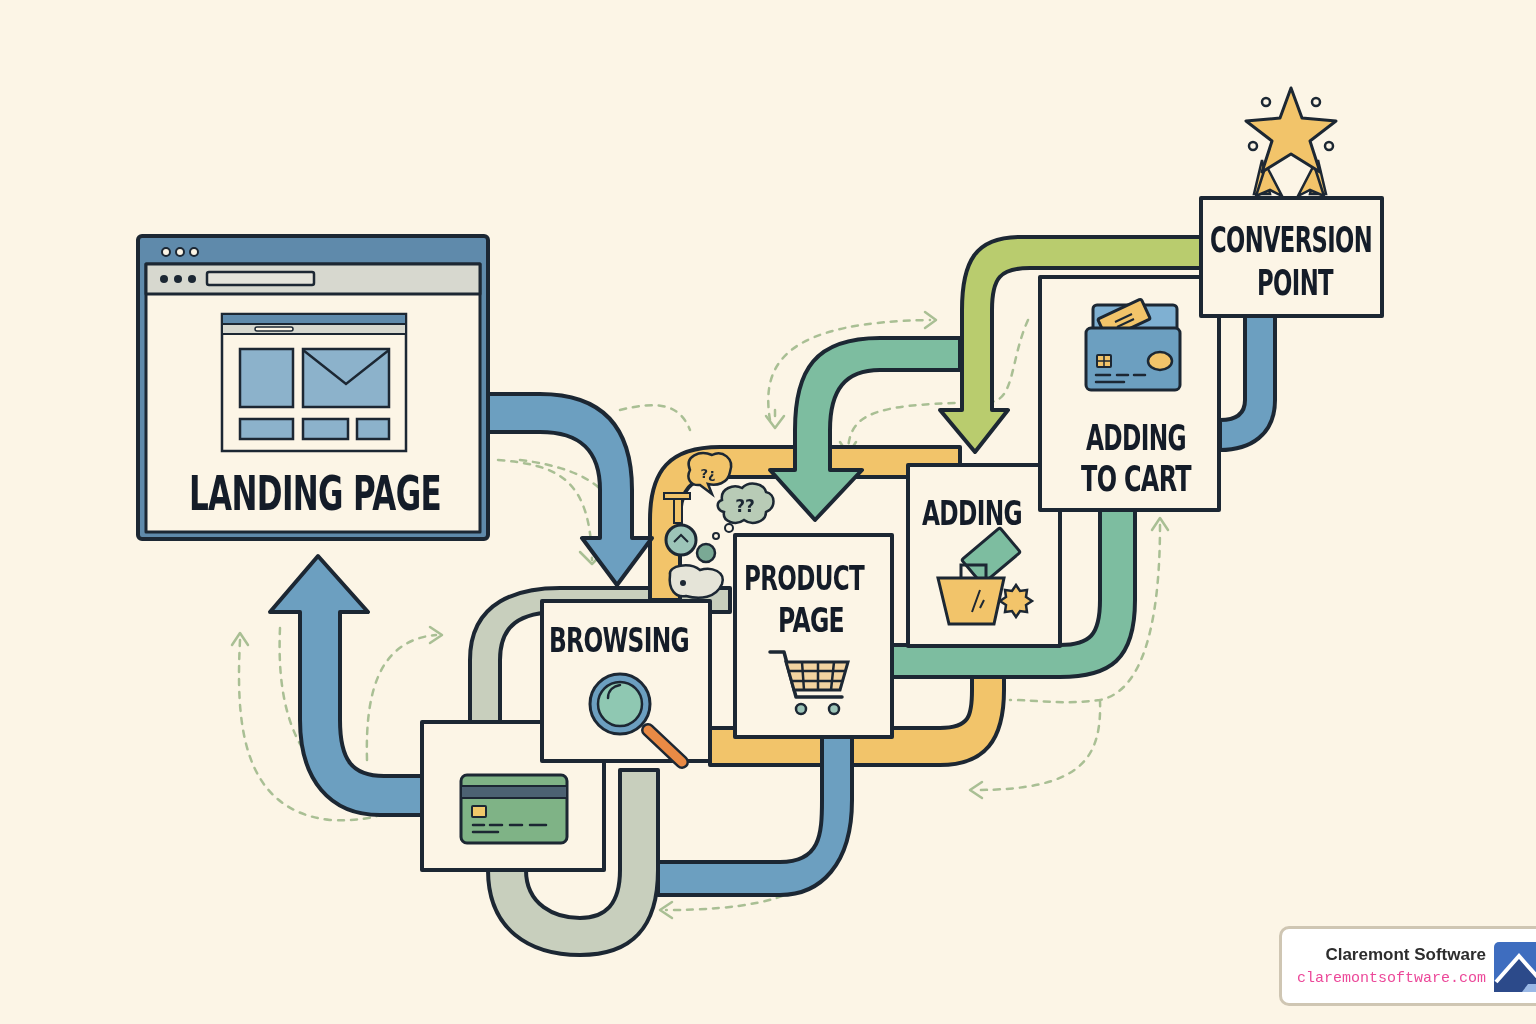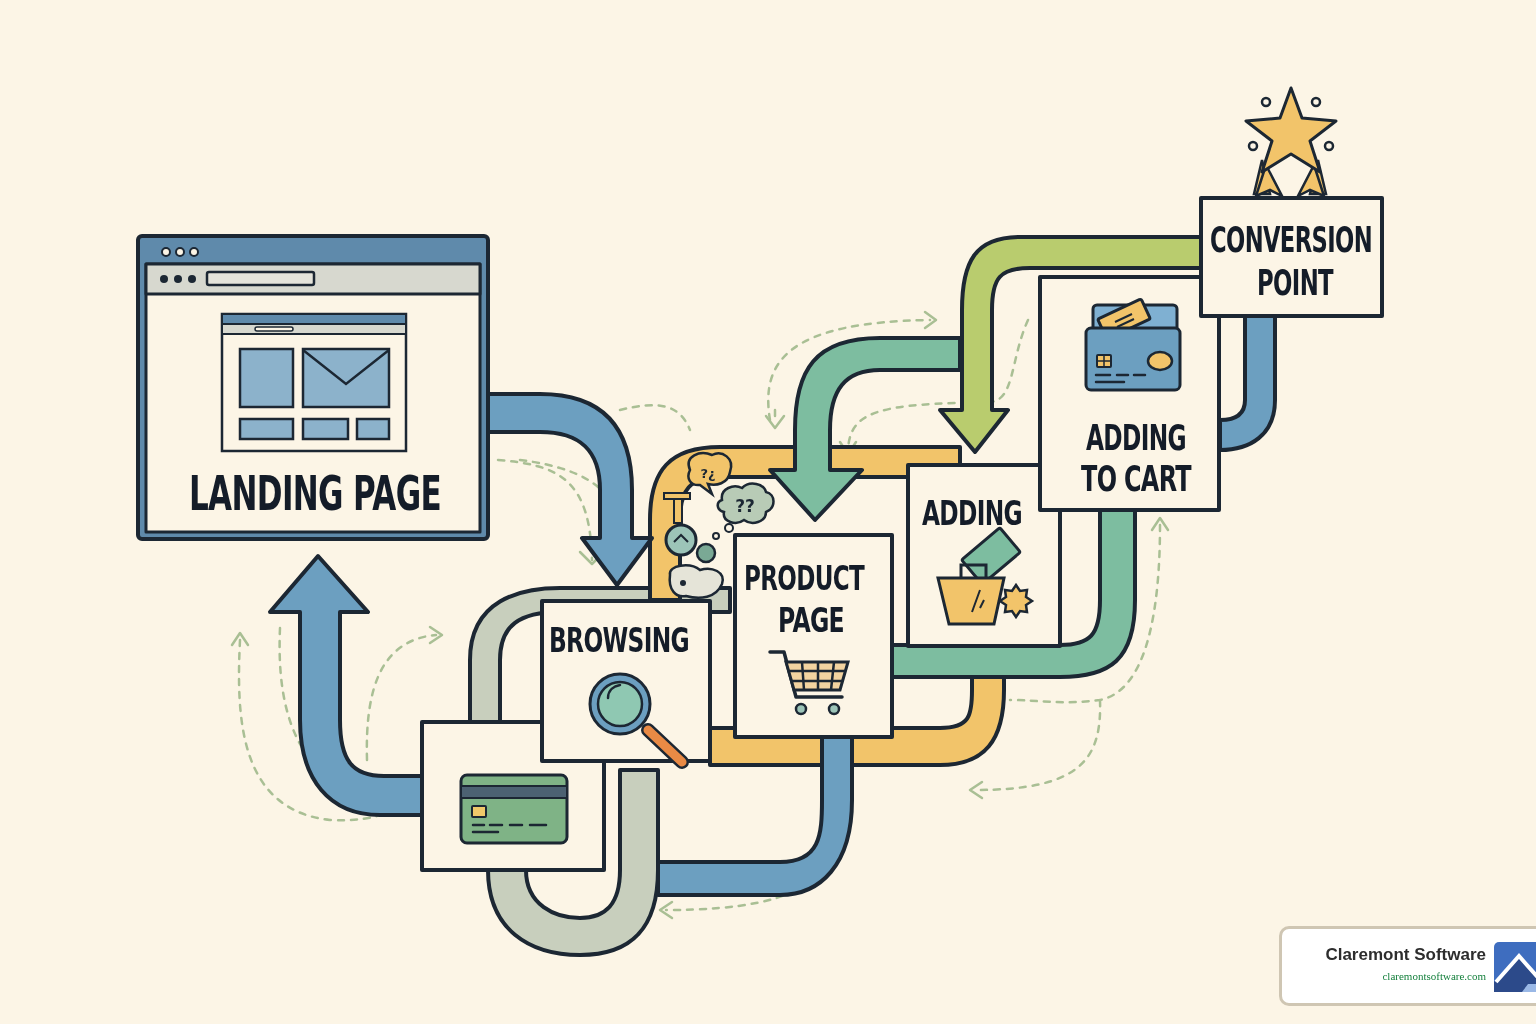--- a/index.html
+++ b/index.html
@@ -26,21 +26,21 @@
       background: #ffffff; border: 3px solid #cfc6b3; border-radius: 10px;
       box-sizing: border-box;
     }
     .badge-name {
       position: absolute; right: 72px; top: 16px;
       font-family: "Liberation Sans", sans-serif; font-weight: bold; font-size: 17px; color: #2d2d2d;
       white-space: nowrap;
     }
     .badge-url {
       position: absolute; right: 72px; top: 41px;
-      font-family: Liberation Serif, serif; font-size: 11px; color: #15803d;
+      font-family: Liberation Mono, monospace; font-size: 15px; color: #ec4899;
       white-space: nowrap;
     }
     .badge-logo { position: absolute; right: 14px; top: 13px; width: 50px; height: 50px; }
   </style>
 </head>
 <body>
 
 <svg id="diagram" viewBox="0 0 1536 1024" xmlns="http://www.w3.org/2000/svg">
 
   <g>

